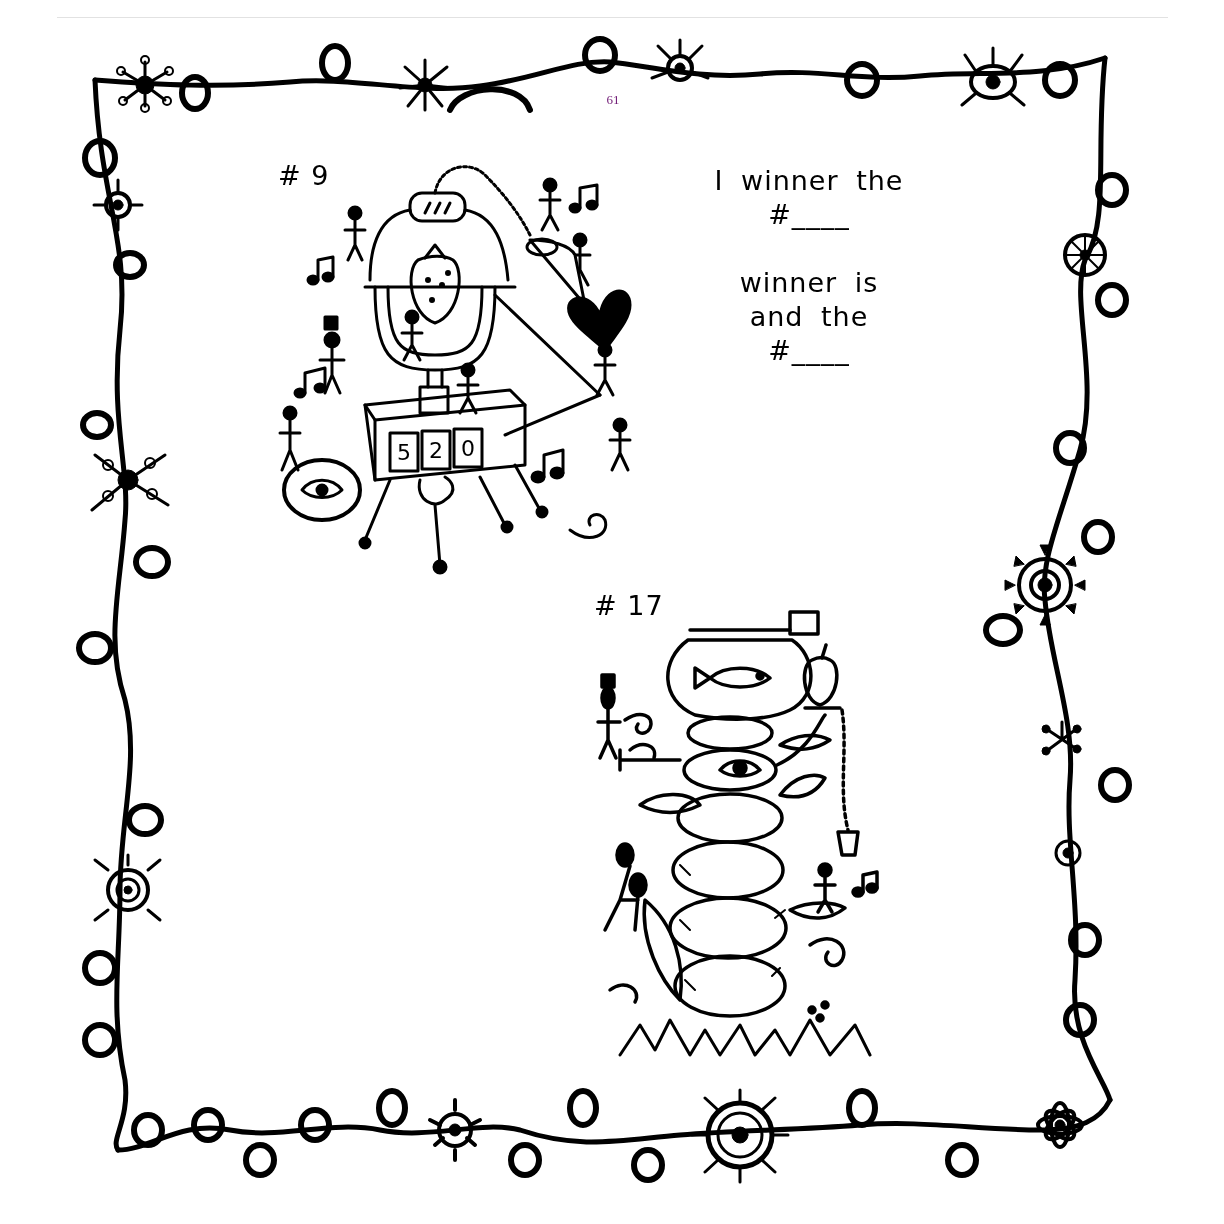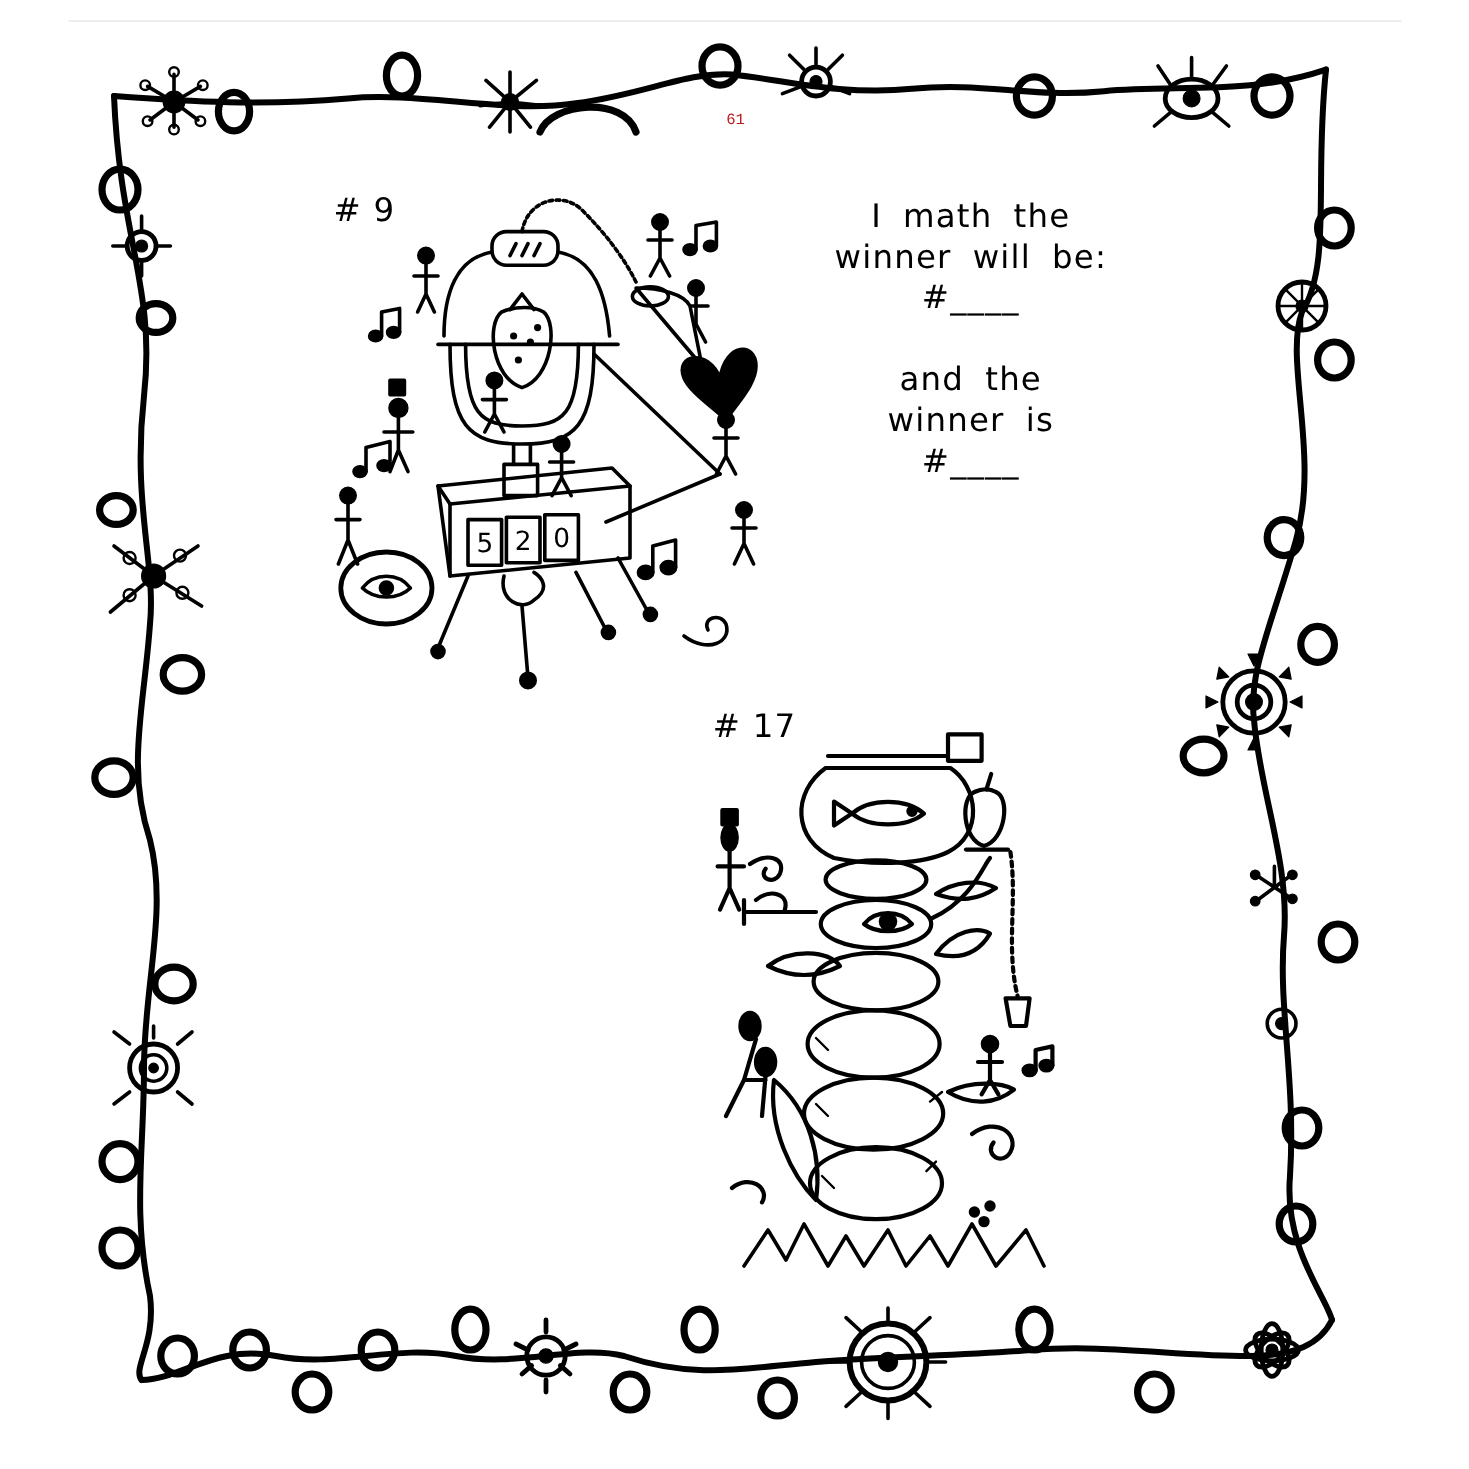--- a/index.html
+++ b/index.html
@@ -1,19 +1,19 @@
 <!DOCTYPE html>
 <html><head>
 <meta charset="utf-8">
 <style>
   html, body { margin: 0; padding: 0; background: #ffffff; }
   body { width: 1224px; height: 1224px; position: relative; overflow: hidden; font-family: "DejaVu Sans", sans-serif; color: #000; }
   .top-rule { position: absolute; left: 57px; top: 17px; width: 1111px; height: 1px; background: #e2e2e2; }
   .border-svg { position: absolute; left: 0; top: 0; width: 1224px; height: 1224px; }
-  .page-number { position: absolute; left: 598px; top: 92px; width: 30px; text-align: center; font-family: Liberation Mono, monospace; font-size: 13px; color: #b91c1c; }
+  .page-number { position: absolute; left: 598px; top: 92px; width: 30px; text-align: center; font-family: Liberation Serif, serif; font-size: 13px; color: #701a75; }
   .illus-label { position: absolute; font-family: "DejaVu Sans", sans-serif; font-size: 27px; font-weight: normal; letter-spacing: 1px; }
   .label-9 { left: 278px; top: 160px; }
   .label-10 { left: 594px; top: 590px; }
   .illus { position: absolute; }
   .illus-9 { left: 270px; top: 155px; width: 380px; height: 430px; }
   .illus-10 { left: 580px; top: 600px; width: 310px; height: 470px; }
   .prompt { position: absolute; left: 668px; top: 164px; width: 282px; text-align: center; font-family: "DejaVu Sans", sans-serif; font-size: 27px; line-height: 34px; word-spacing: 8px; letter-spacing: 1px; }
   .prompt .line { display: block; white-space: pre; }
   .prompt .gap { height: 34px; }
 </style>
@@ -343,20 +343,19 @@
   <path d="M230 345 C250 330 270 345 262 360 C255 372 240 362 248 352"></path>
   <path d="M30 390 C45 378 62 390 55 402"></path>
 
   <path d="M40 455 L60 425 L75 450 L90 420 L110 455 L125 430 L140 455 L160 425 L175 455 L195 430 L210 455 L230 420 L250 455 L275 425 L290 455" stroke-width="3"></path>
   <circle cx="232" cy="410" r="3" fill="#000"></circle>
     <circle cx="245" cy="405" r="3" fill="#000"></circle>
     <circle cx="240" cy="418" r="3" fill="#000"></circle>
 </svg>
 
 <div class="prompt">
-  <span class="line">I math the</span>
-  <span class="line">winner will be:</span>
+  <span class="line">I winner the</span>
   <span class="line">#____</span>
   <span class="line gap"></span>
+  <span class="line">winner is</span>
   <span class="line">and the</span>
-  <span class="line">winner is</span>
   <span class="line">#____</span>
 </div>
 
 </body></html>

